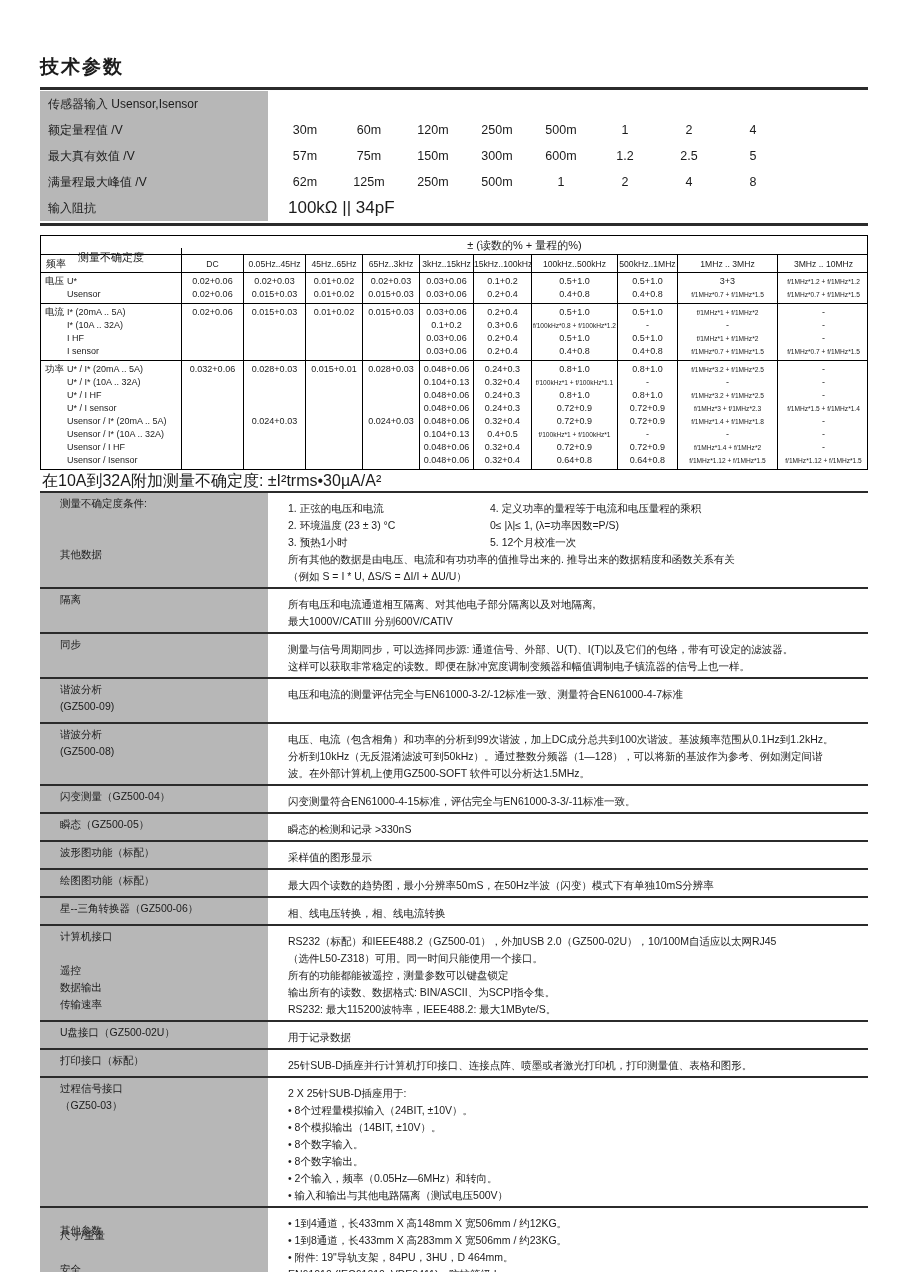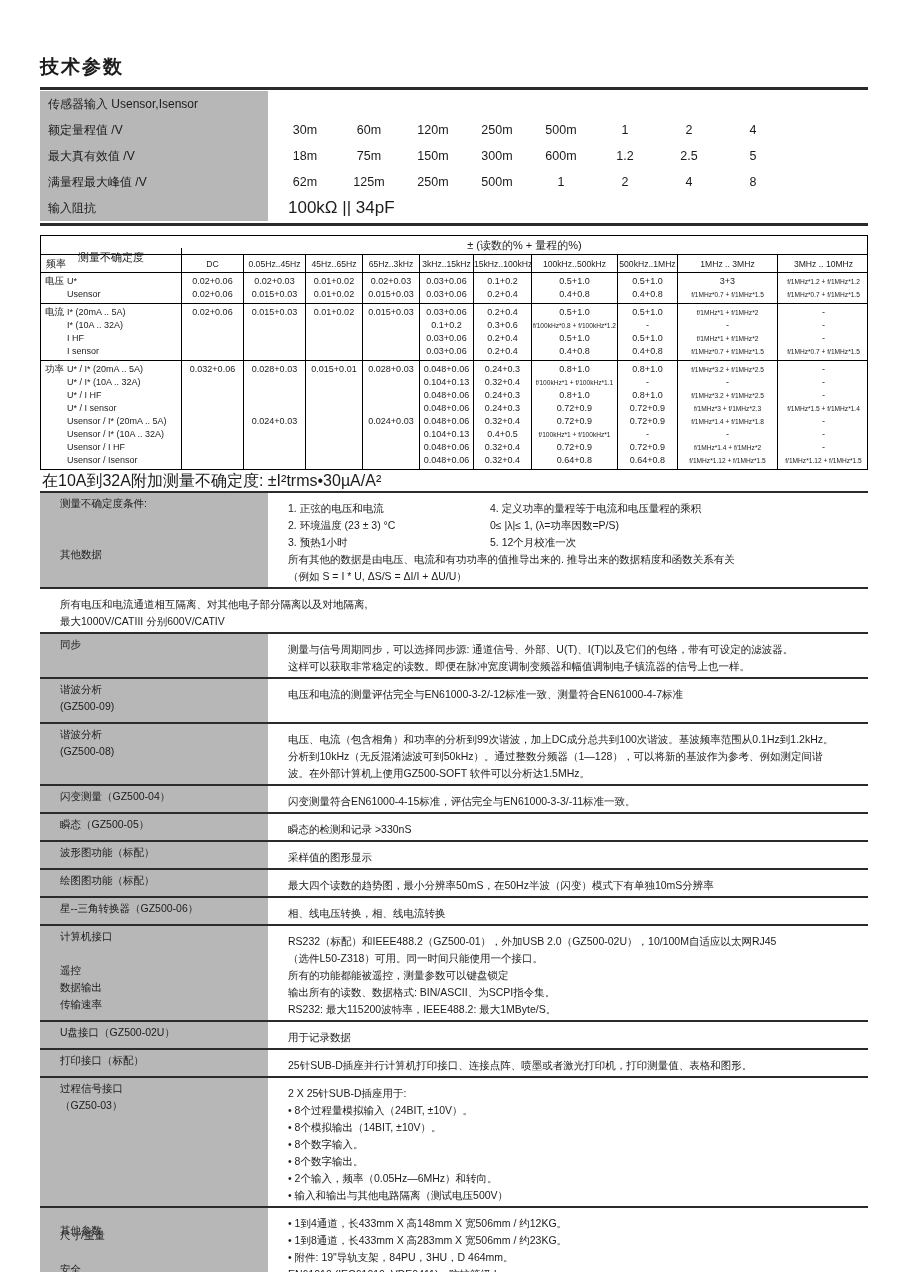--- a/index.html
+++ b/index.html
@@ -80,21 +80,21 @@
             <span class="s-val">250m</span>
             <span class="s-val">500m</span>
             <span class="s-val">1</span>
             <span class="s-val">2</span>
             <span class="s-val">4</span>
           </div>
         </div>
         <div class="s-row">
           <div class="s-label">最大真有效值 /V</div>
           <div class="s-vals">
-            <span class="s-val">18m</span>
+            <span class="s-val">57m</span>
             <span class="s-val">75m</span>
             <span class="s-val">150m</span>
             <span class="s-val">300m</span>
             <span class="s-val">600m</span>
             <span class="s-val">1.2</span>
             <span class="s-val">2.5</span>
             <span class="s-val">5</span>
           </div>
         </div>
         <div class="s-row">
@@ -385,20 +385,23 @@
           </div>
           <div class="spec-body">
             <div class="spec-line"><span class="c1">1. 正弦的电压和电流</span><span class="c2">4. 定义功率的量程等于电流和电压量程的乘积</span></div>
             <div class="spec-line"><span class="c1">2. 环境温度 (23 ± 3) °C</span><span class="c2">0≤ |λ|≤ 1, (λ=功率因数=P/S)</span></div>
             <div class="spec-line"><span class="c1">3. 预热1小时</span><span class="c2">5. 12个月校准一次</span></div>
             <div class="spec-line">所有其他的数据是由电压、电流和有功功率的值推导出来的. 推导出来的数据精度和函数关系有关</div>
             <div class="spec-line">（例如 S = I * U, ΔS/S = ΔI/I + ΔU/U）</div>
           </div>
         </section>
         <section class="spec">
+          <div class="spec-label">
+            <div class="spec-label-item" style="top: 2px;">隔离</div>
+          </div>
           <div class="spec-body">
             <div class="spec-line">所有电压和电流通道相互隔离、对其他电子部分隔离以及对地隔离,</div>
             <div class="spec-line">最大1000V/CATIII 分别600V/CATIV</div>
           </div>
         </section>
         <section class="spec">
           <div class="spec-label">
             <div class="spec-label-item" style="top: 2px;">同步</div>
           </div>
           <div class="spec-body">

